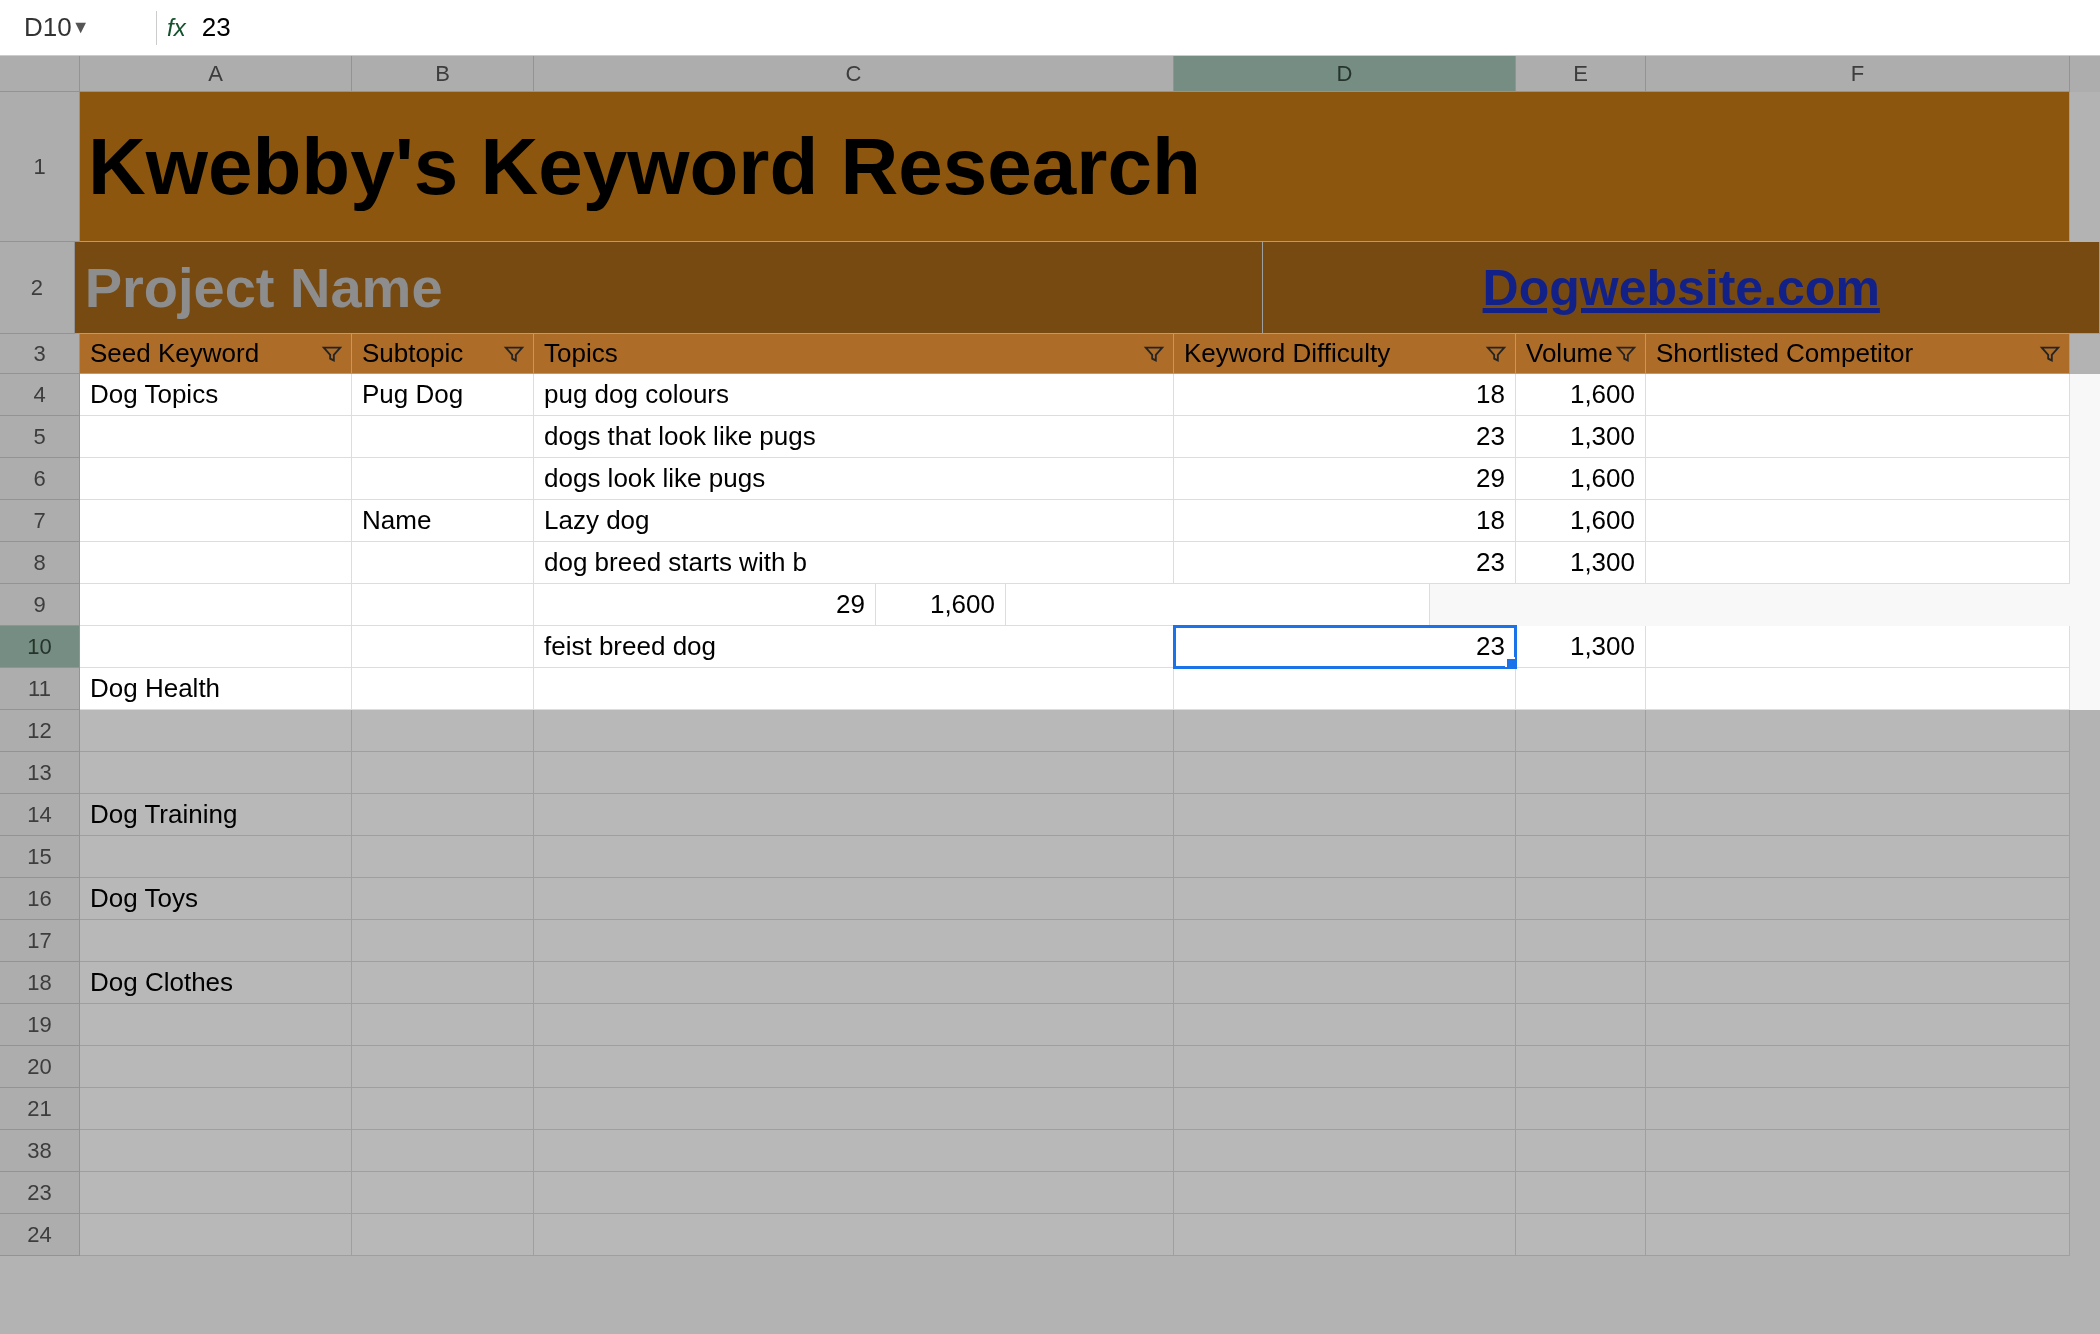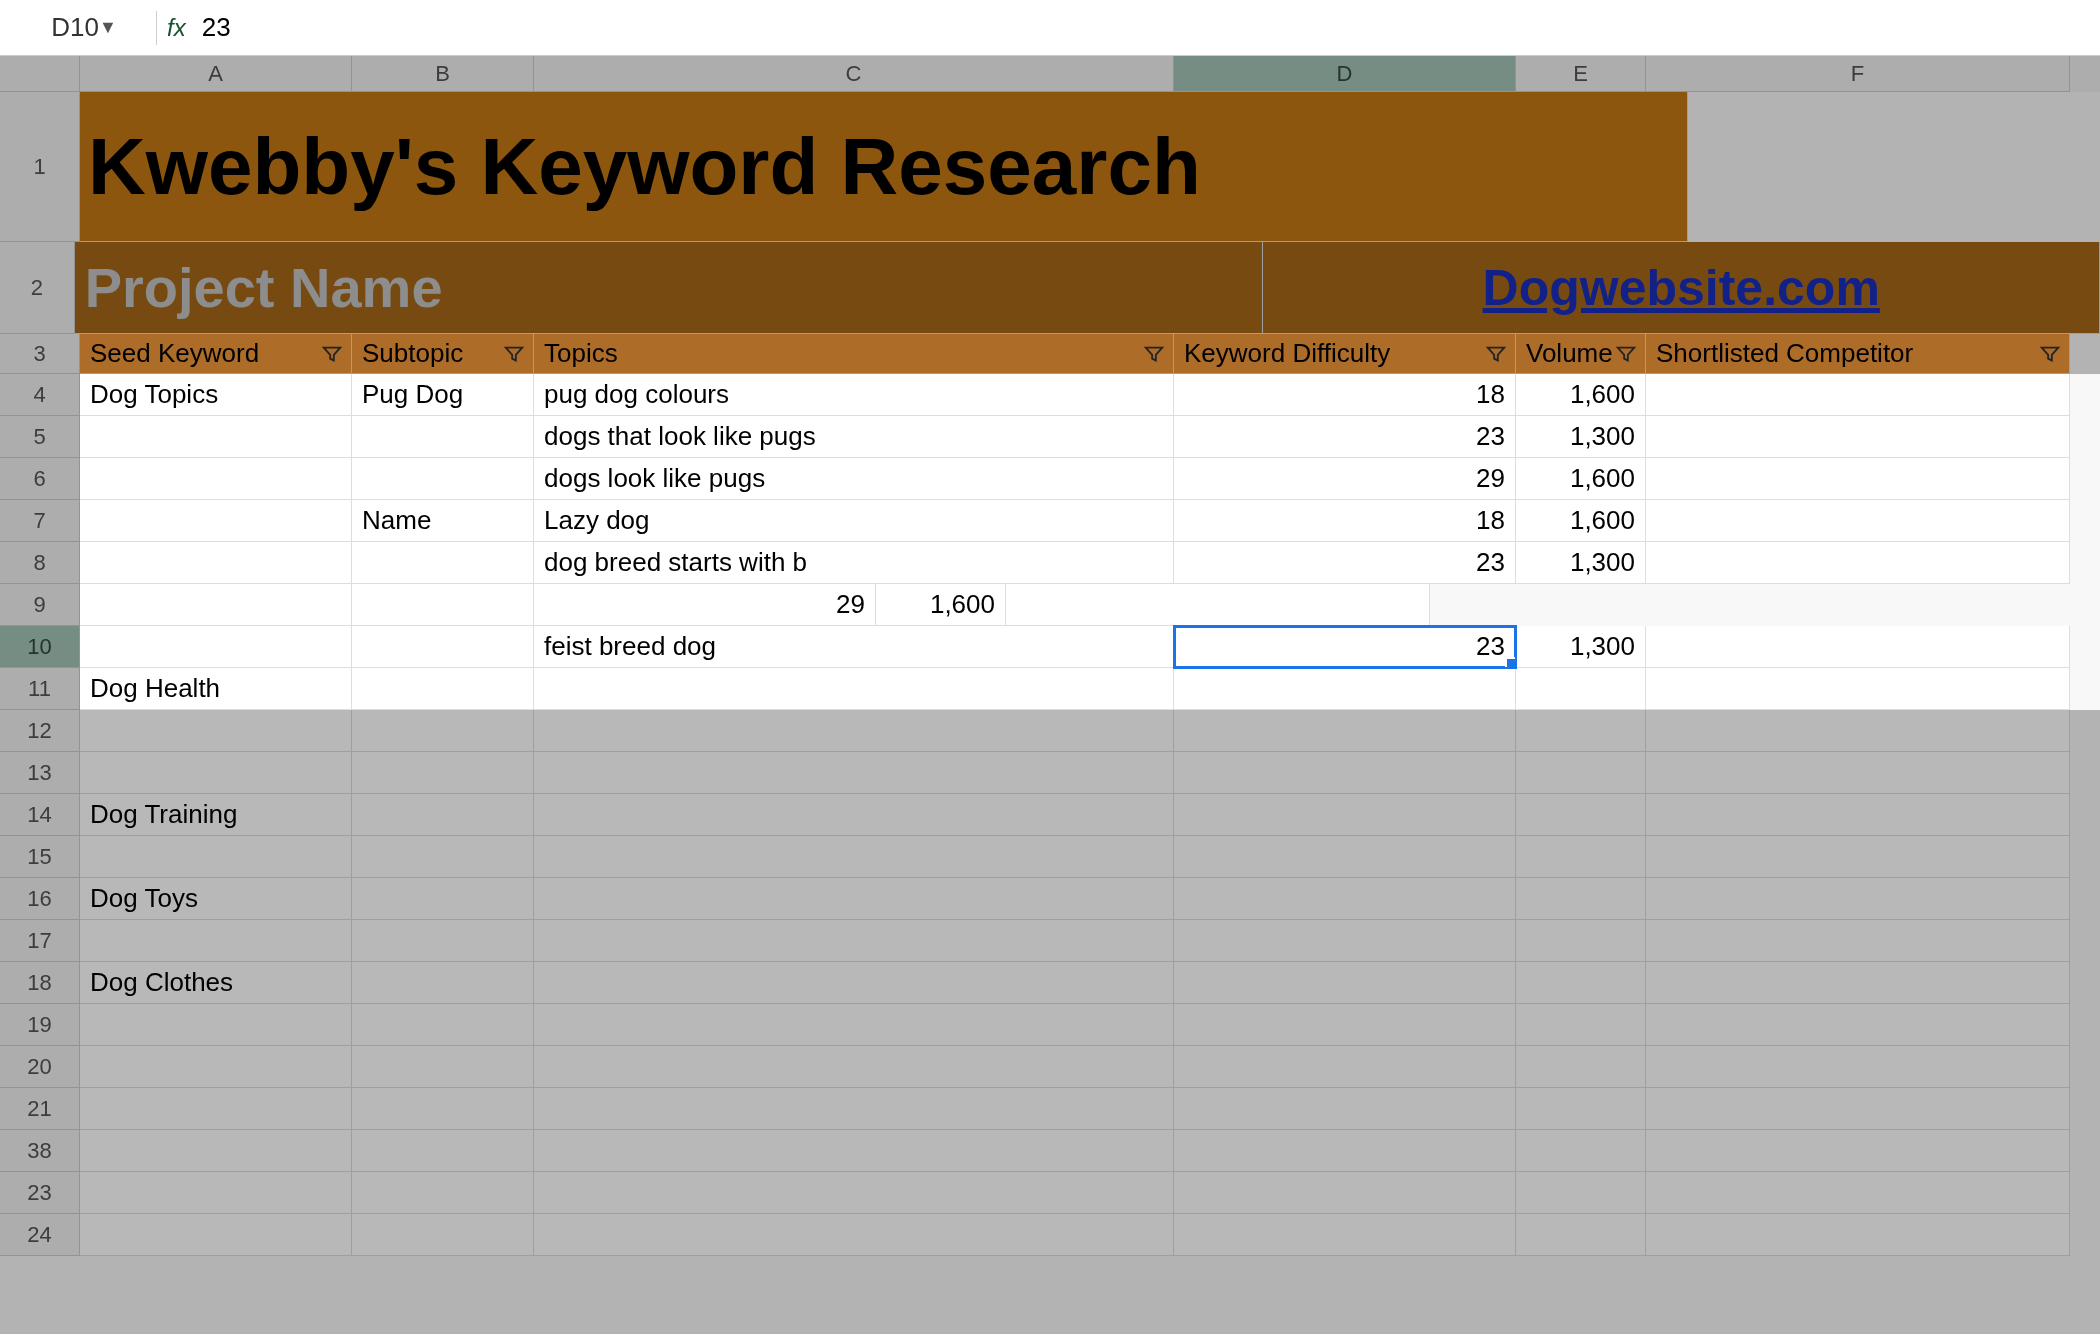--- a/index.html
+++ b/index.html
@@ -20,21 +20,21 @@
     align-items: center;
     padding-left: 12px;
     font-size: 26px;
     color: #333;
     border-bottom: 1px solid #ccc;
   }
   .name-box {
     width: 140px;
     display: flex;
     align-items: center;
-    justify-content: center;
+    justify-content: flex-start;
     padding: 0 8px 0 12px;
     font-size: 26px;
   }
   .name-box-chevron { color:#555; font-size:18px; }
   .fx-divider { width:1px; height:34px; background:#ccc; margin:0 10px 0 4px; }
   .fx-sym { font-style: italic; color:#14532d; margin-right: 16px; font-size:24px; }
   .fx-value { color:#000; font-size:26px; }
 
   
   .sheet {
@@ -175,21 +175,21 @@
     <div class="col-h wA">A</div>
     <div class="col-h wB">B</div>
     <div class="col-h wC">C</div>
     <div class="col-h wD selected">D</div>
     <div class="col-h wE">E</div>
     <div class="col-h wF">F</div>
   </div>
 
   <div class="row tall1">
     <div class="row-h" style="height:150px">1</div>
-    <div class="cell title-cell" style="width:1608px">Kwebby's Keyword Research</div>
+    <div class="cell title-cell" style="width:1990px">Kwebby's Keyword Research</div>
   </div>
 
   <div class="row tall2">
     <div class="row-h" style="height:92px">2</div>
     <div class="cell proj-cell proj-label" style="width:1274px">Project Name</div>
     <div class="cell proj-cell proj-link" style="width:896px">Dogwebsite.com</div>
   </div>
 
   <div class="row" style="height:40px">
     <div class="row-h" style="height:40px">3</div>

